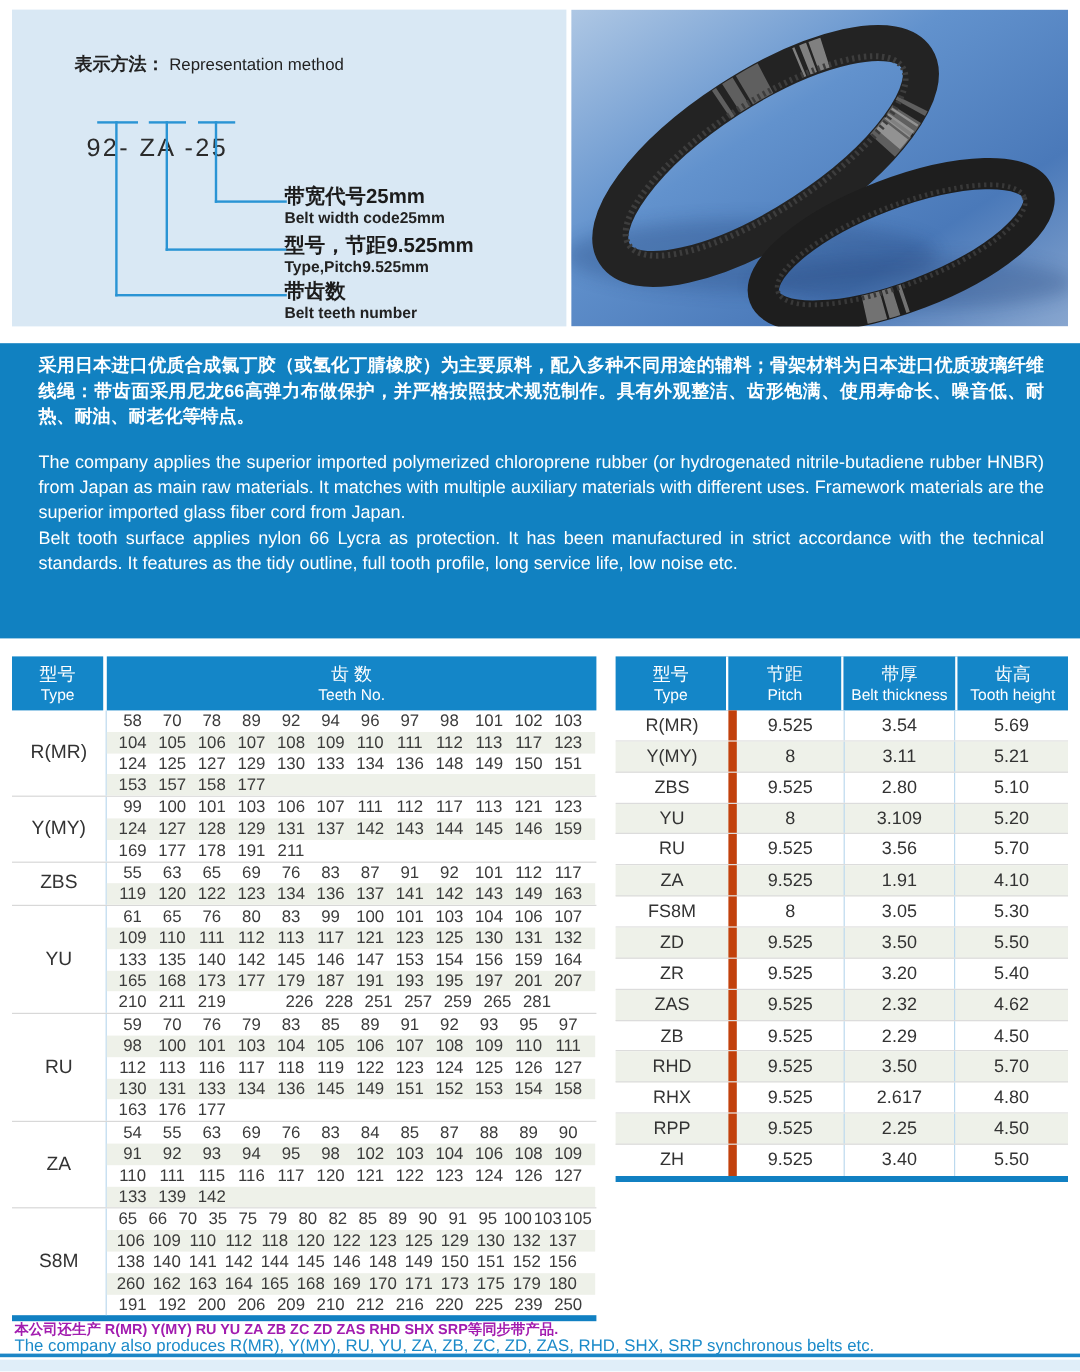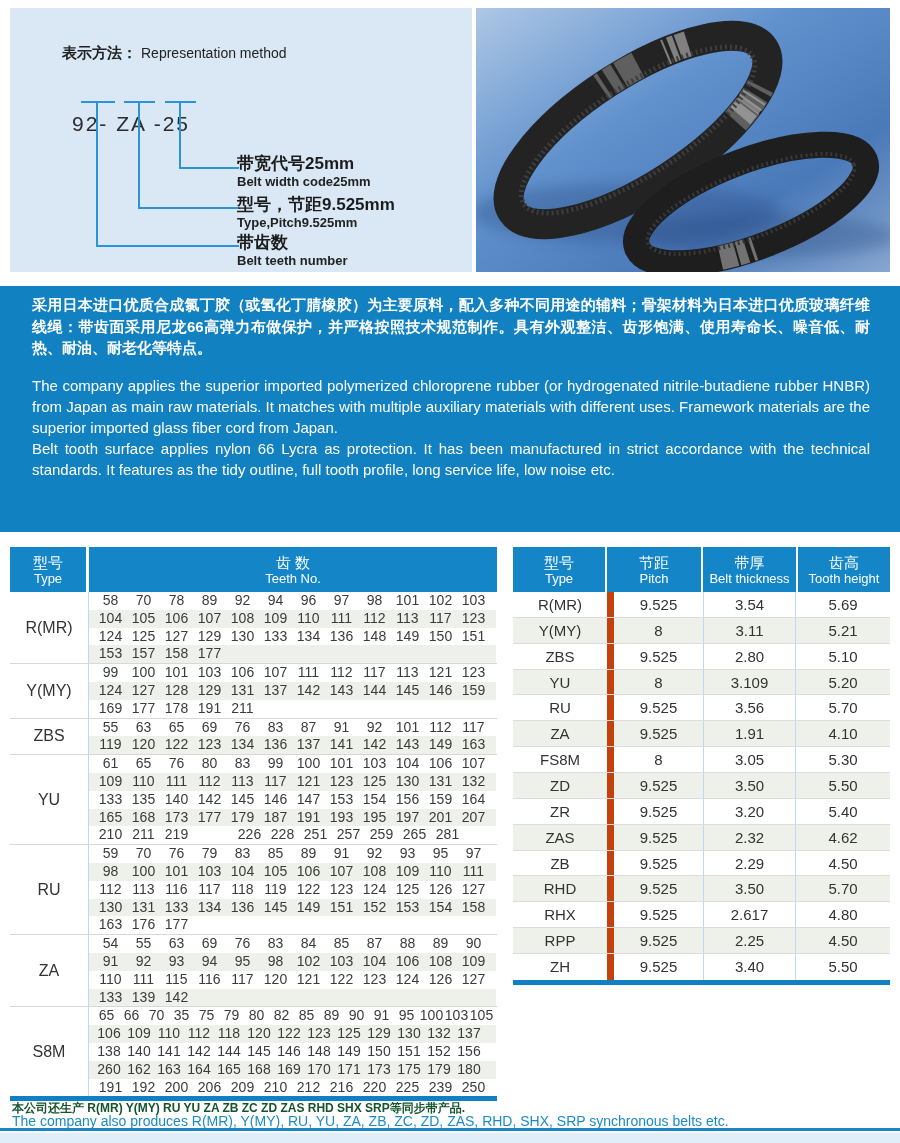--- a/index.html
+++ b/index.html
@@ -54,21 +54,21 @@
   .st-header .h3{width:95px;}
   .srow{display:flex;height:25.87px;border-bottom:1px solid #dcdcdc;box-sizing:border-box;}
   .srow.alt{background:#eef1e9;}
   .srow:last-child{border-bottom:none;text-align:right;}
   .scell{display:flex;align-items:center;justify-content:center;font-size:15px;color:#333;box-sizing:border-box;}
   .scell.c0{width:94px;}
   .scell.c1{width:96px;border-left:7px solid #c2410c;}
   .scell.c2{width:92px;border-left:1px solid #bcd9ee;}
   .scell.c3{width:95px;border-left:1px solid #bcd9ee;}
   
-  .foot-zh{position:absolute;left:12px;top:1100px;font-size:12px;font-weight:600;color:#14532d;}
+  .foot-zh{position:absolute;left:12px;top:1100px;font-size:12px;font-weight:600;color:#a21caf;}
   .foot-en{position:absolute;left:12px;top:1113px;font-size:14px;color:#1b8ac9;}
   .foot-line{position:absolute;left:0;top:1128px;width:900px;height:3px;background:#1c86c6;}
   .foot-strip{position:absolute;left:0;top:1133px;width:900px;height:10px;background:#e0eef9;}
 </style>
 </head>
 <body>
 
 <div class="rep-box">
   <div class="rep-title">
     <span class="zh">表示方法：</span><span class="en">Representation method</span>

